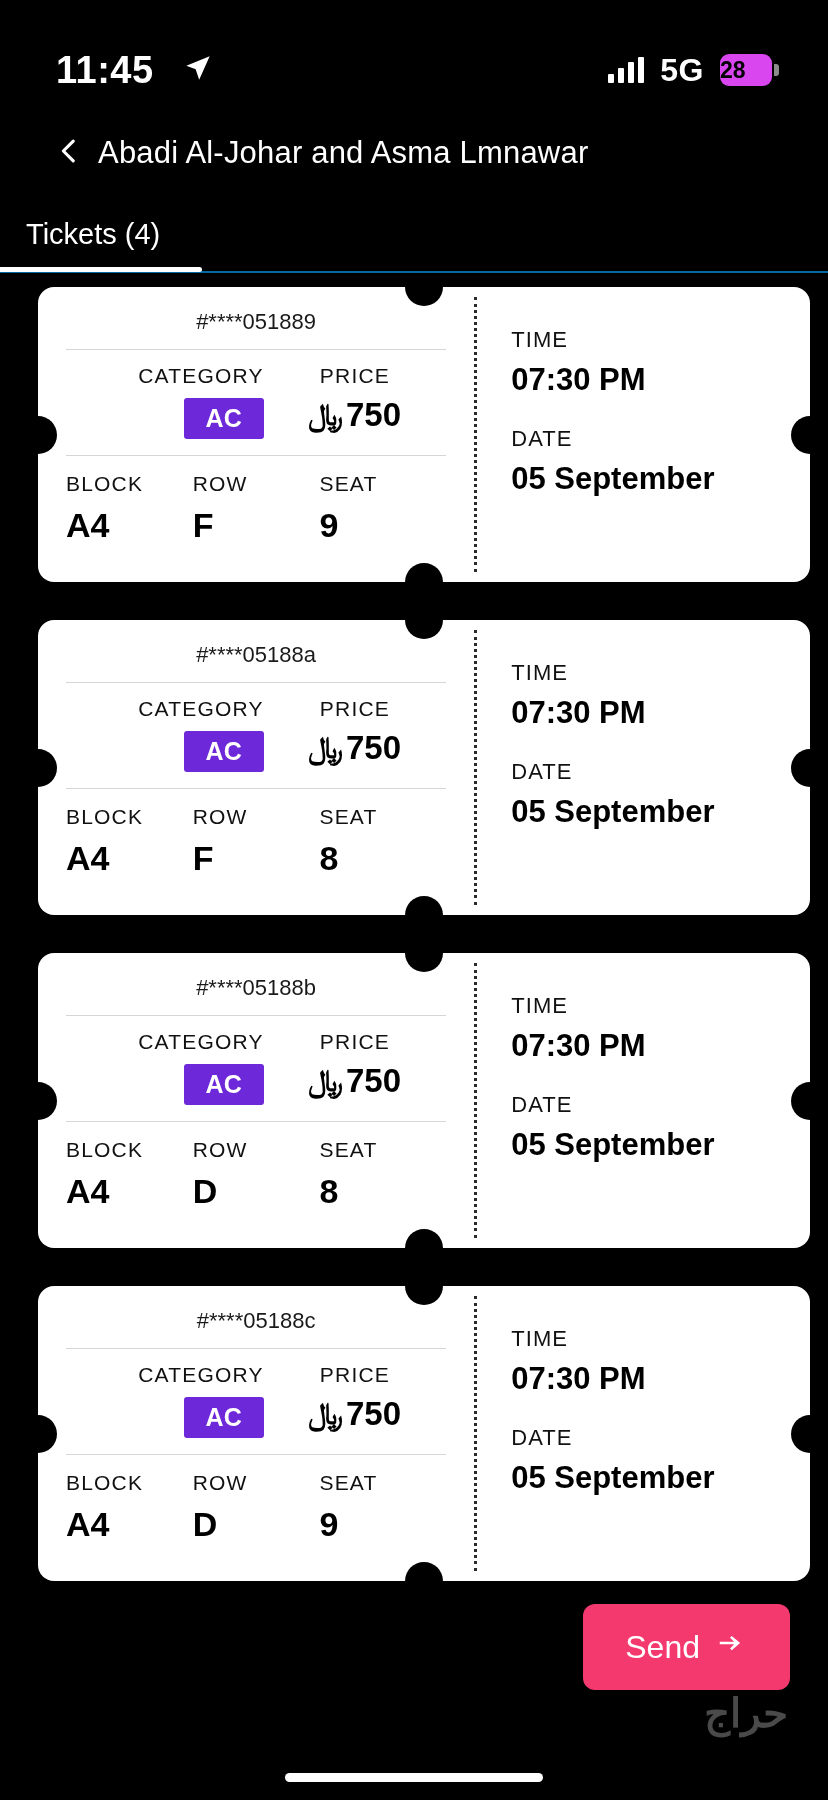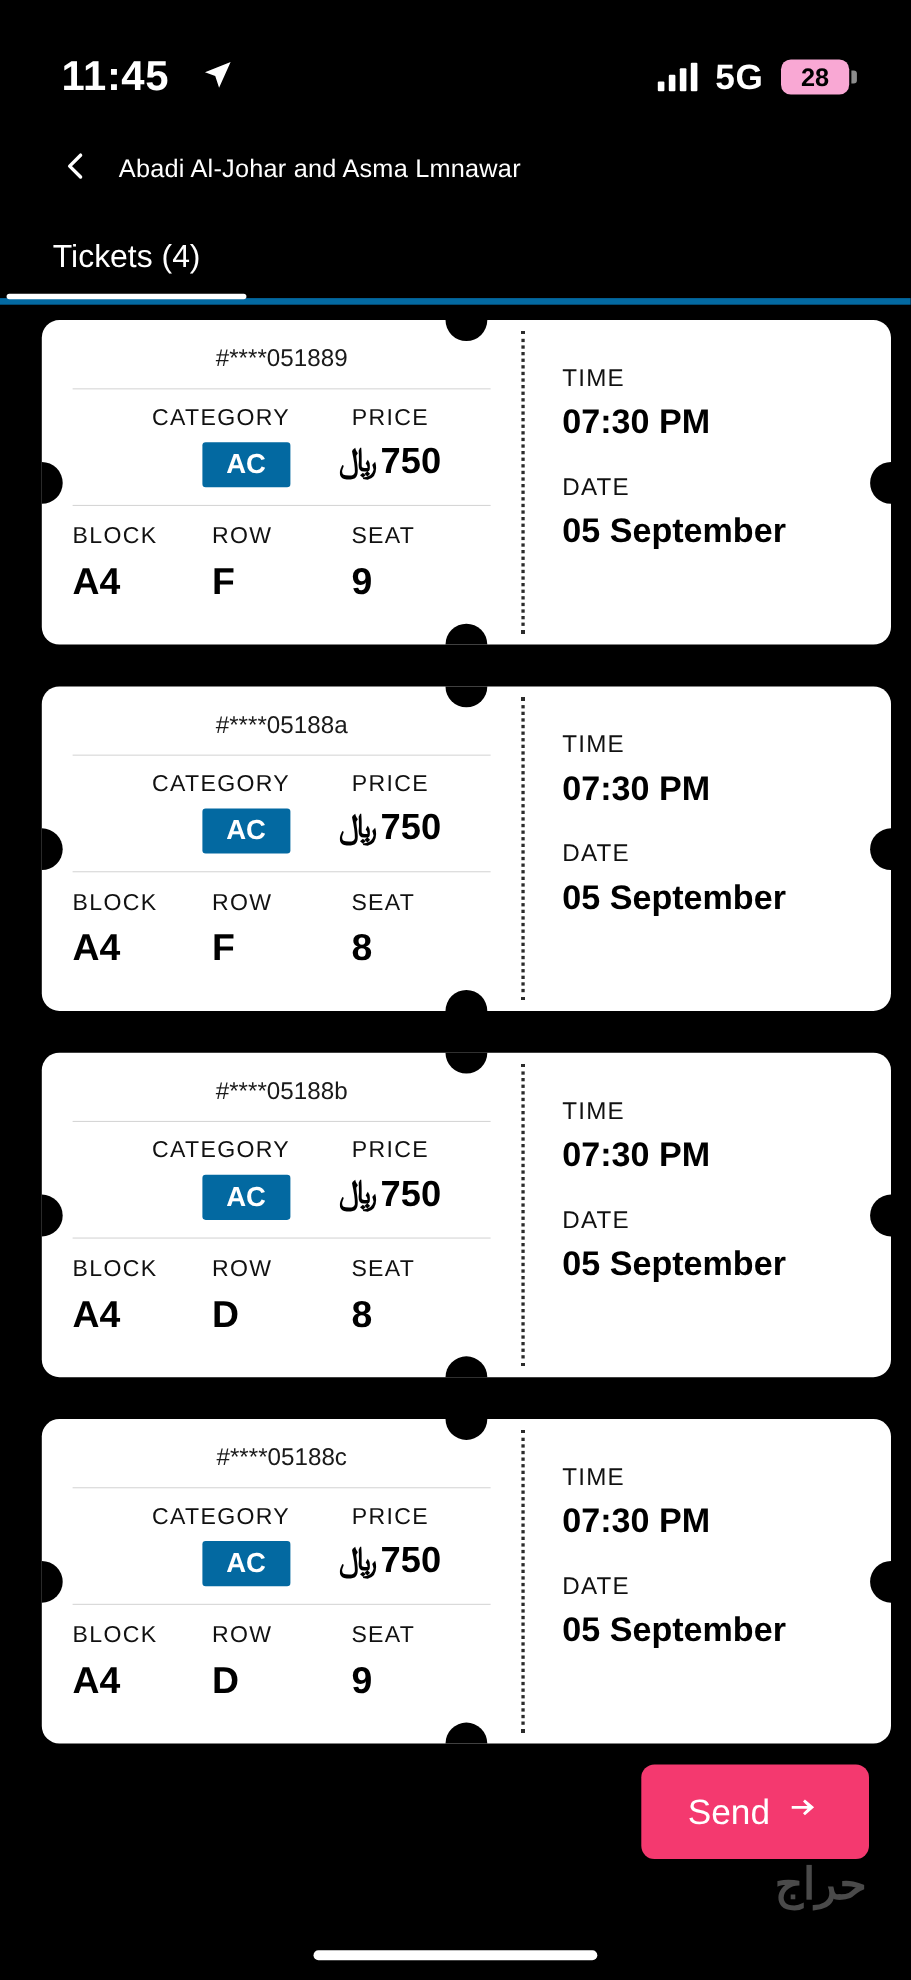--- a/index.html
+++ b/index.html
@@ -37,24 +37,24 @@
   }
   .signal-bars { display: flex; align-items: flex-end; gap: 4px; height: 26px; }
   .signal-bars i { display: block; width: 6px; background: #fff; border-radius: 1px; }
   .signal-bars i:nth-child(1) { height: 9px; }
   .signal-bars i:nth-child(2) { height: 15px; }
   .signal-bars i:nth-child(3) { height: 21px; }
   .signal-bars i:nth-child(4) { height: 26px; background: #fff; }
   .net-label { font-size: 32px; font-weight: bold; letter-spacing: 0.5px; }
   .battery {
     position: relative;
-    width: 62px; height: 32px;
-    background: #f9a8d4;
+    width: 52px; height: 32px;
+    background: #d946ef;
     border-radius: 9px;
-    display: flex; align-items: center; justify-content: center;
+    display: flex; align-items: center; 
   }
   .battery span {
     color: #000; font-size: 23px; font-weight: bold;
   }
   .battery::after {
     content: "";
     position: absolute;
     right: -7px; top: 10px;
     width: 5px; height: 12px;
     background: rgba(255,255,255,.55);
@@ -68,31 +68,31 @@
     align-items: center;
     padding: 0 40px;
     color: #fff;
   }
   .back-btn {
     width: 58px; height: 58px;
     display: flex; align-items: center; justify-content: center;
     cursor: pointer;
   }
   .nav-title {
-    font-size: 23px;
+    font-size: 31px;
     font-weight: 500;
-    margin-left: 10px;
+    margin-left: 0;
     letter-spacing: .2px;
   }
 
   
   .tabs {
     display: flex;
-    padding: 0 44px;
-    border-bottom: 6px solid #0369a1;
+    padding: 0 22px;
+    border-bottom: 2px solid #0369a1;
     text-align: center;
   }
   .tab {
     color: #fff;
     font-size: 29px;
     padding: 22px 4px 20px 4px;
     position: relative;
     cursor: pointer;
   }
   .tab.active::after {
@@ -163,21 +163,21 @@
   .col-cat { width: 52%; align-items: flex-end; }
   .col-price { flex: 1; align-items: center; }
   .lbl {
     font-size: 21px;
     letter-spacing: 1.2px;
     color: #111;
     font-weight: 500;
   }
   .cat-chip {
     margin-top: 10px;
-    background: #0369a1;
+    background: #6d28d9;
     color: #fff;
     font-size: 25px;
     font-weight: bold;
     padding: 6px 22px;
     border-radius: 3px;
   }
   .price-val {
     margin-top: 8px;
     font-size: 33px;
     font-weight: bold;

